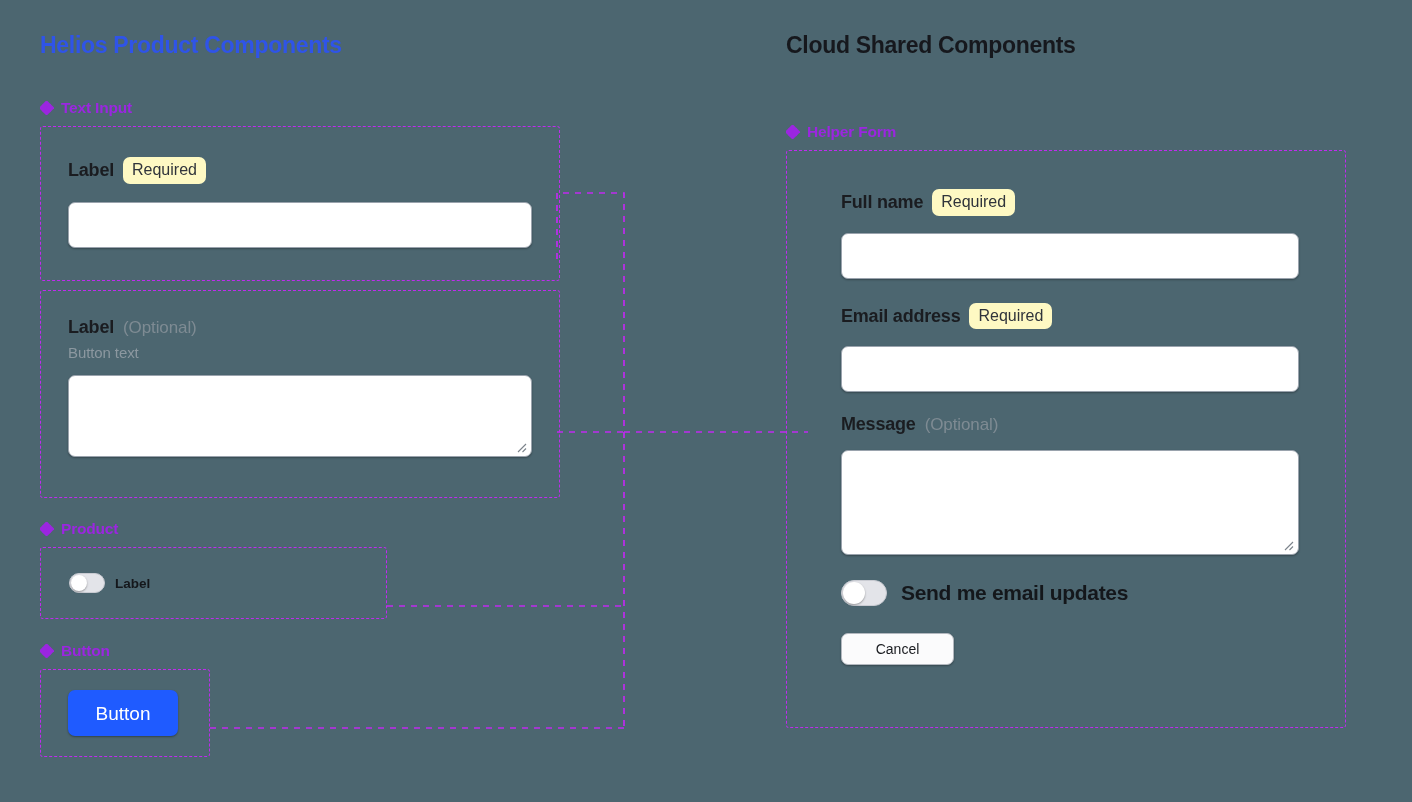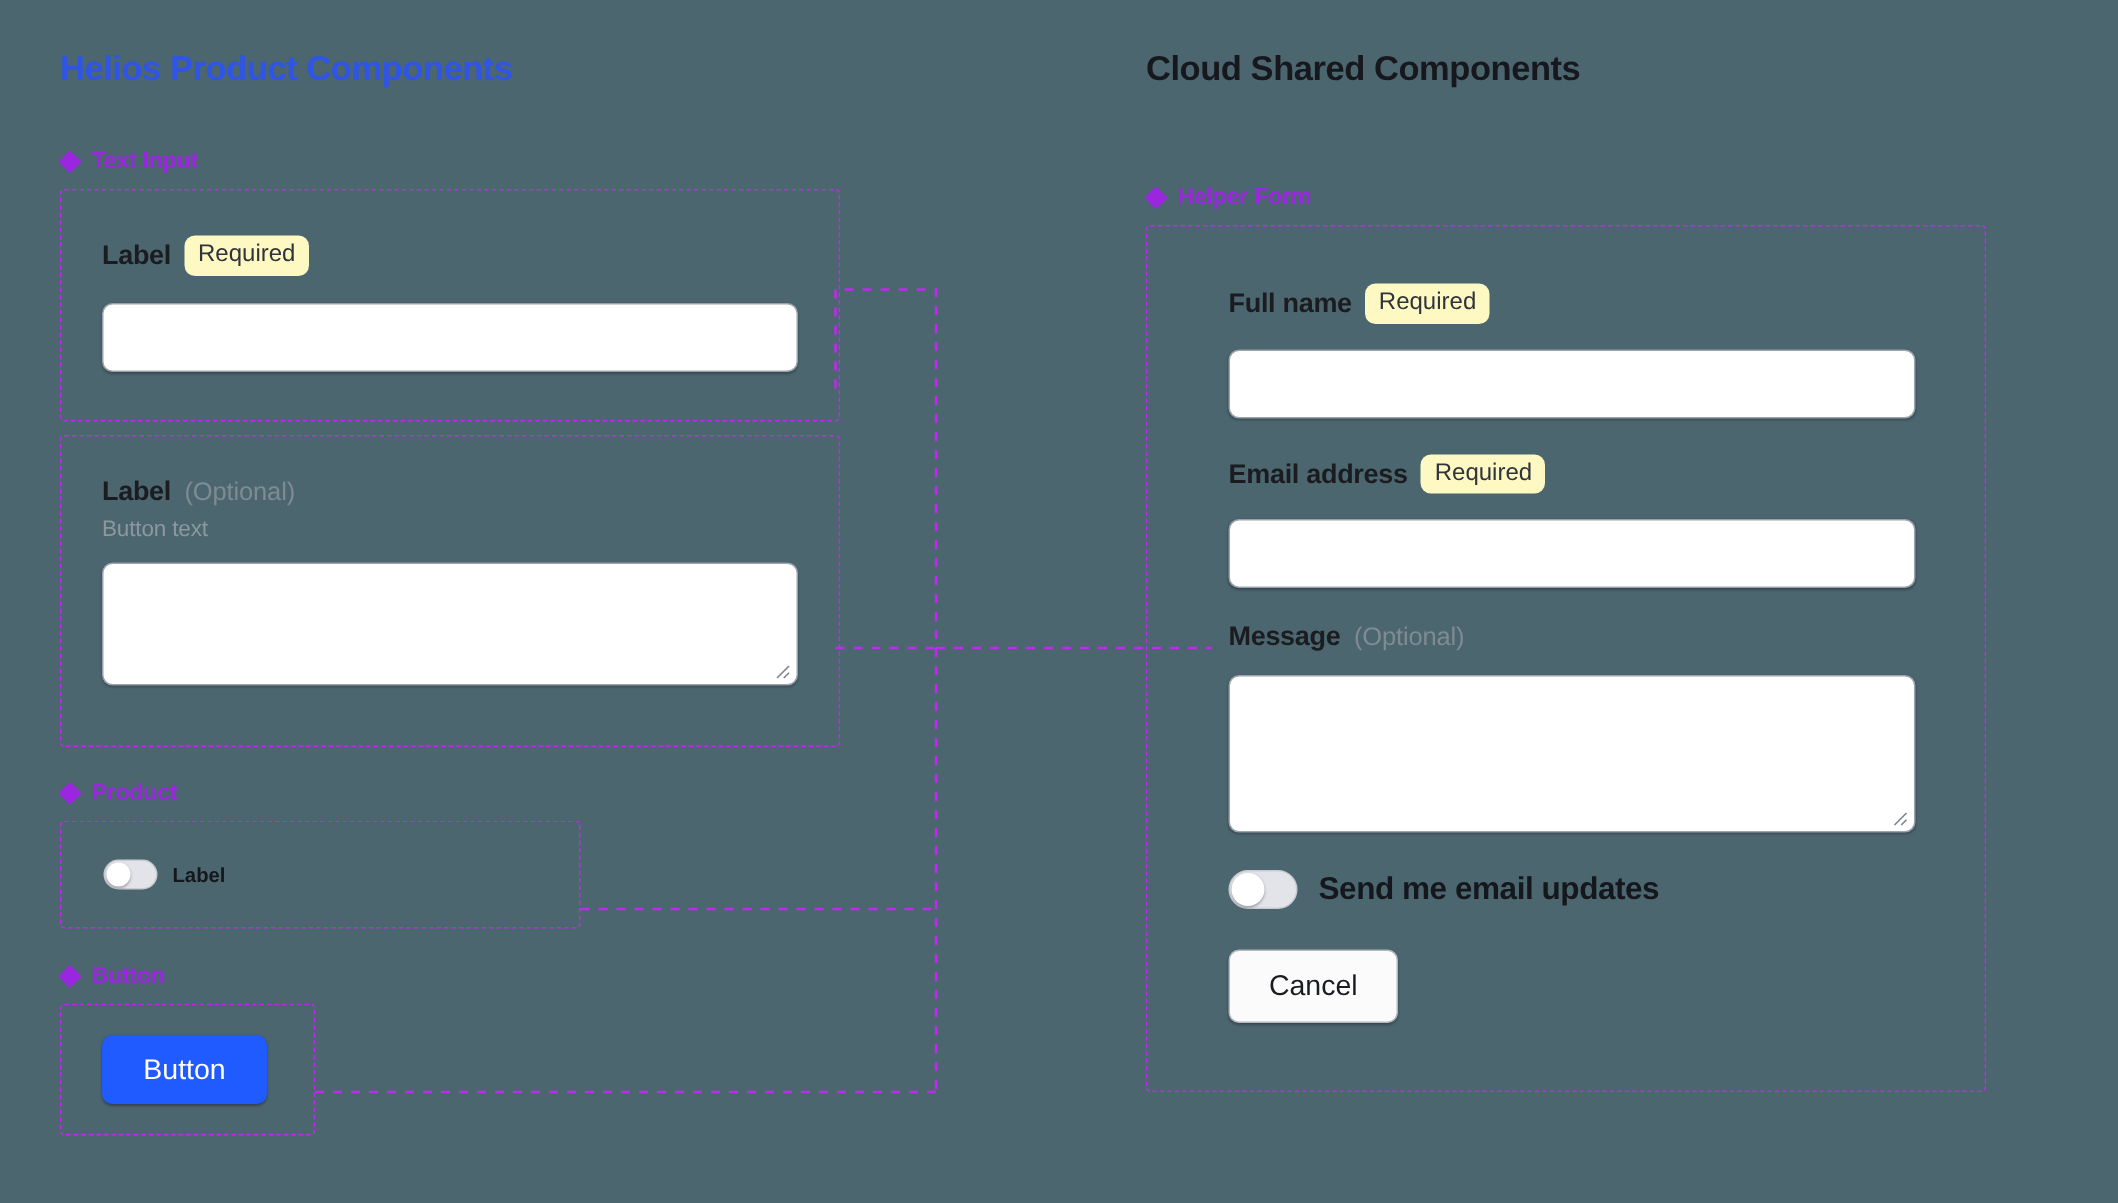--- a/index.html
+++ b/index.html
@@ -30,21 +30,21 @@
   .col-left {
     position: absolute;
     left: 40px;
     top: 30px;
     width: 520px;
     z-index: 2;
   }
 
   .col-right {
     position: absolute;
-    left: 764px;
+    left: 786px;
     top: 30px;
     width: 560px;
     z-index: 2;
   }
 
   .col-title {
     font-size: 23px;
     font-weight: bold;
     letter-spacing: -0.3px;
     line-height: 30px;
@@ -198,21 +198,21 @@
   .btn-secondary {
     background: #fbfbfc;
     color: #1a1c20;
     border: 1px solid #b3b8bf;
     box-shadow: 0 1px 2px rgba(0,0,0,0.30);
   }
 
   
   .btn-demo  { width: 110px; height: 46px; font-size: 19px; }
   .btn-signup{ width: 119px; height: 49px; font-size: 21px; }
-  .btn-cancel{ width: 113px; height: 49px; font-size: 19px; }
+  .btn-cancel{ width: 113px; height: 32px; font-size: 14px; }
 </style>
 </head>
 <body>
 
 <svg class="connectors" width="1412" height="802" viewBox="0 0 1412 802">
   <g fill="none" stroke="#c02af0" stroke-width="1.7" stroke-dasharray="6 6">
 
     <path d="M557,259 L557,193 L624,193 L624,432"></path>
 
     <path d="M557,432 L624,432"></path>

